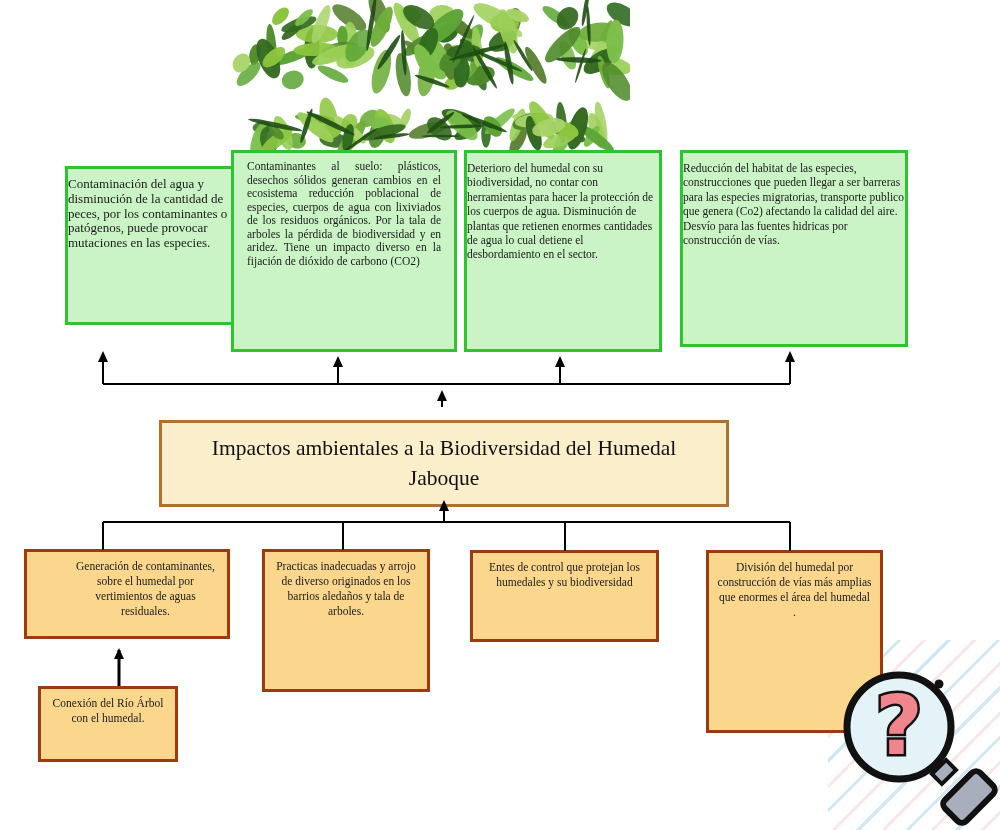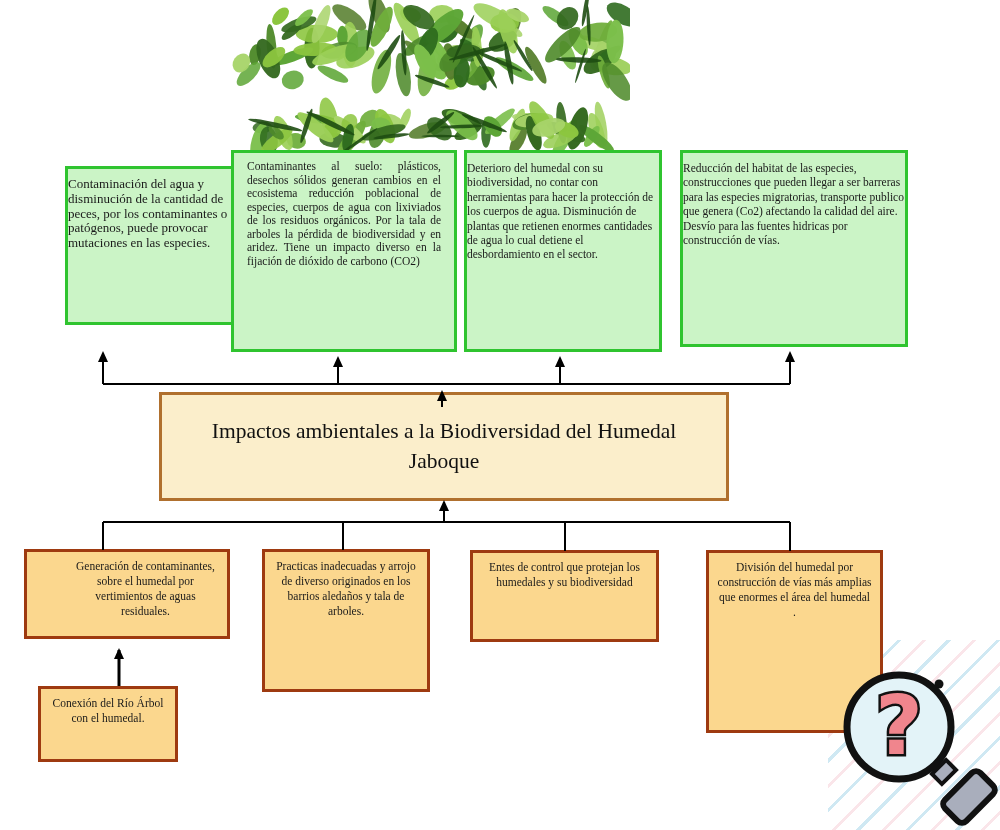--- a/index.html
+++ b/index.html
@@ -31,21 +31,21 @@
   .cause{
     background:#fbd78e;border:3px solid #9e3a10;
     font-size:11.5px;line-height:1.3;color:#1a1a1a;padding:7px 8px;
     text-align:center;
   }
   
   #effect-0{left:38px;top:166px;width:187px;height:159px;margin-left:27px;}
   #effect-1{left:231px;top:150px;width:226px;height:202px;}
   #effect-2{left:464px;top:150px;width:198px;height:202px;}
   #effect-3{left:680px;top:150px;width:228px;height:197px;}
-  #central-problem{left:159px;top:392px;width:570px;height:109px;}
+  #central-problem{left:159px;top:420px;width:570px;height:87px;}
   #cause-0{left:24px;top:549px;width:206px;height:90px;padding-left:45px;}
   #cause-1{left:262px;top:549px;width:168px;height:143px;}
   #cause-2{left:470px;top:550px;width:189px;height:92px;}
   #cause-3{left:706px;top:550px;width:177px;height:183px;}
   #root-cause{left:38px;top:686px;width:140px;height:76px;}
   
   .connectors{position:absolute;left:0;top:0;width:1000px;height:830px;z-index:2;pointer-events:none;}
   
   .stripes{
     position:absolute;right:0;bottom:0;width:172px;height:190px;z-index:1;

